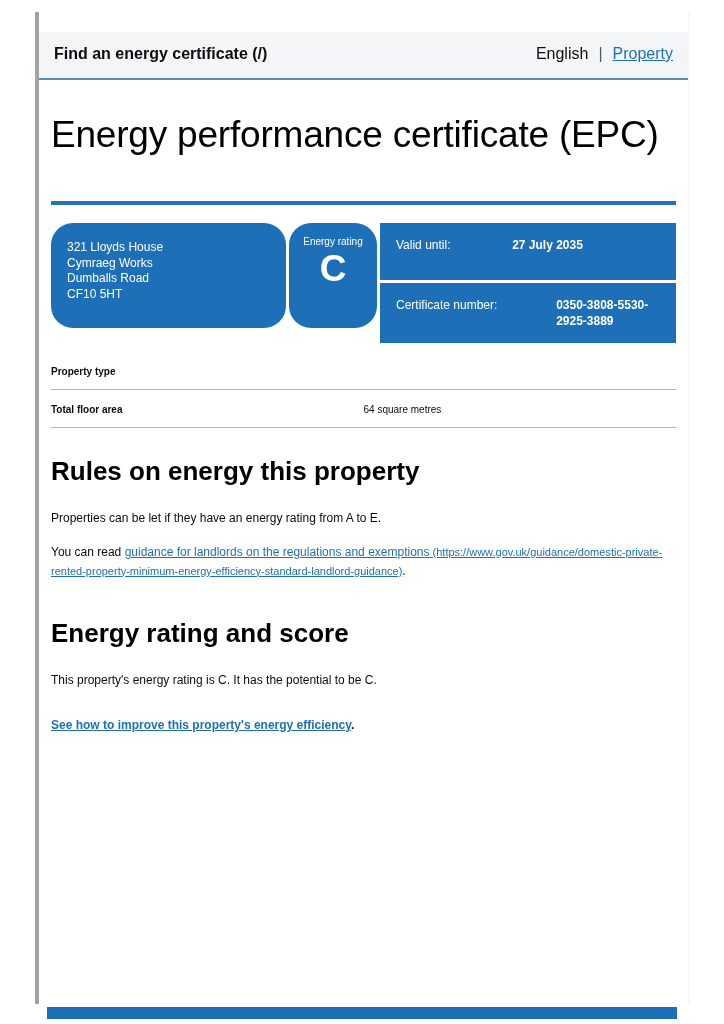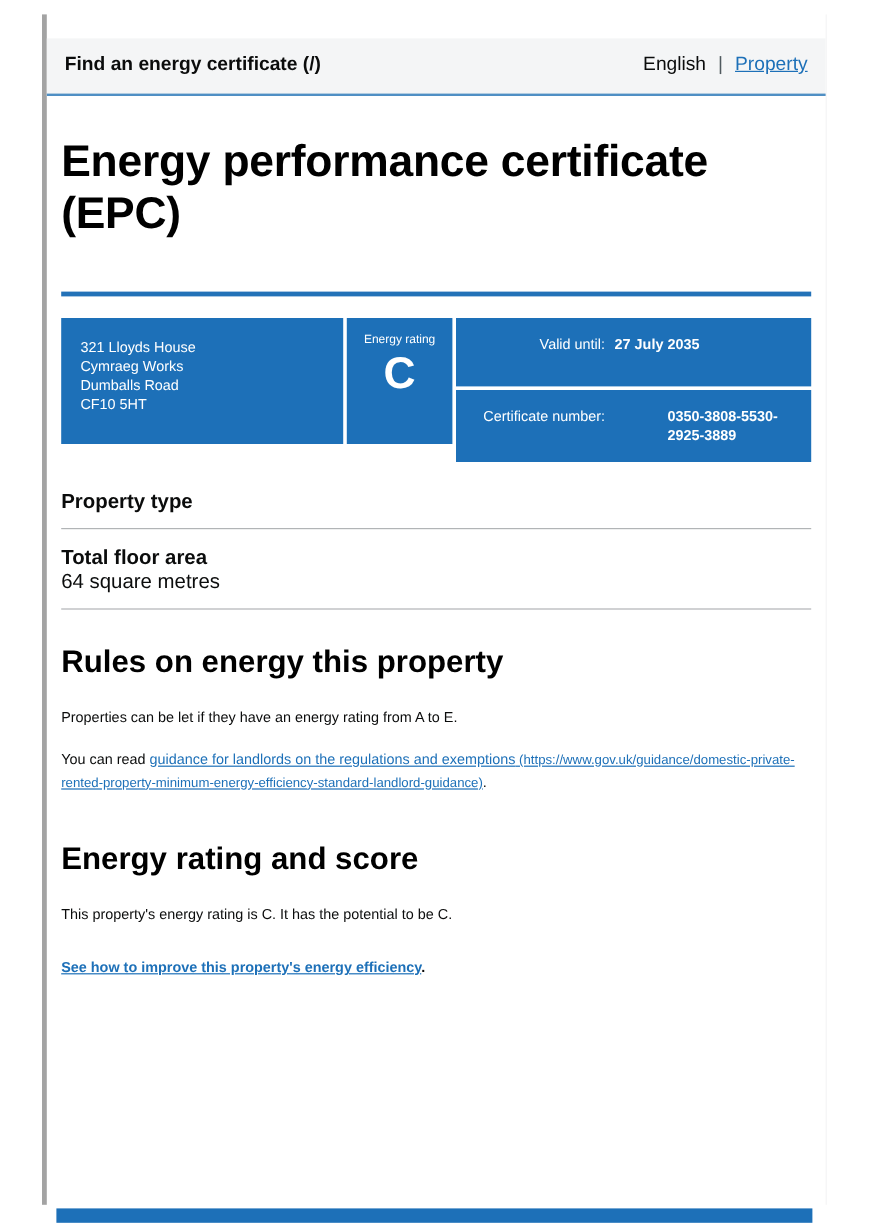--- a/index.html
+++ b/index.html
@@ -33,37 +33,37 @@
   .lang-sep { color: #505a5f; }
   .lang-link { color: #1d70b8; text-decoration: underline; cursor: pointer; }
 
   .content { padding: 0 12px; }
 
   h1.page-title {
     margin-top: 34px;
     font-size: 37px;
     line-height: 1.15;
     letter-spacing: -0.2px;
-    font-weight: bold;
+    font-weight: normal;
     color: #000;
   }
   .section-divider {
     margin-top: 44px;
     height: 4px;
     background: #2372b8;
   }
 
   
   .cert-box {
     margin-top: 18px;
     display: flex;
     gap: 3px;
     height: 105px;
   }
-  .cert-box .panel { background: #1d70b8; color: #ffffff; }
+  .cert-box .panel { background: #1d70b8; color: #ffffff; border-radius: 22px; }
   .panel-address {
     flex: 0 0 235px;
     padding: 17px 16px;
     font-size: 12px;
     line-height: 1.33;
   }
   .panel-rating {
     flex: 0 0 88px;
     text-align: center;
     padding-top: 13px;
@@ -80,31 +80,30 @@
   .panel-right .cell {
     background: #1d70b8;
     color: #fff;
     display: flex;
     padding: 14px 16px;
     font-size: 12px;
     line-height: 1.35;
   }
   .panel-right .cell-top { flex: 0 0 57px; }
   .panel-right .cell-bottom { flex: 1; gap: 44px; }
-  .cell-label { flex: 0 0 44%; padding-right: 8px; text-align: right; }
+  .cell-label { flex: 0 0 44%; padding-right: 8px; }
   .cell-value { flex: 1; font-weight: bold; }
 
   
   .details-table { margin-top: 24px; }
   .details-row {
     display: flex;
     padding: 14px 0 12px 0;
     border-bottom: 1px solid #b1b4b6;
-    font-size: 17px;
-    flex-direction: column;
+    font-size: 10px;
   }
   .details-row .row-label { flex: 0 0 50%; font-weight: bold; }
   .details-row .row-value { flex: 1; }
 
   h2.section-heading {
     margin-top: 28px;
     font-size: 26px;
     font-weight: bold;
     color: #000;
   }

